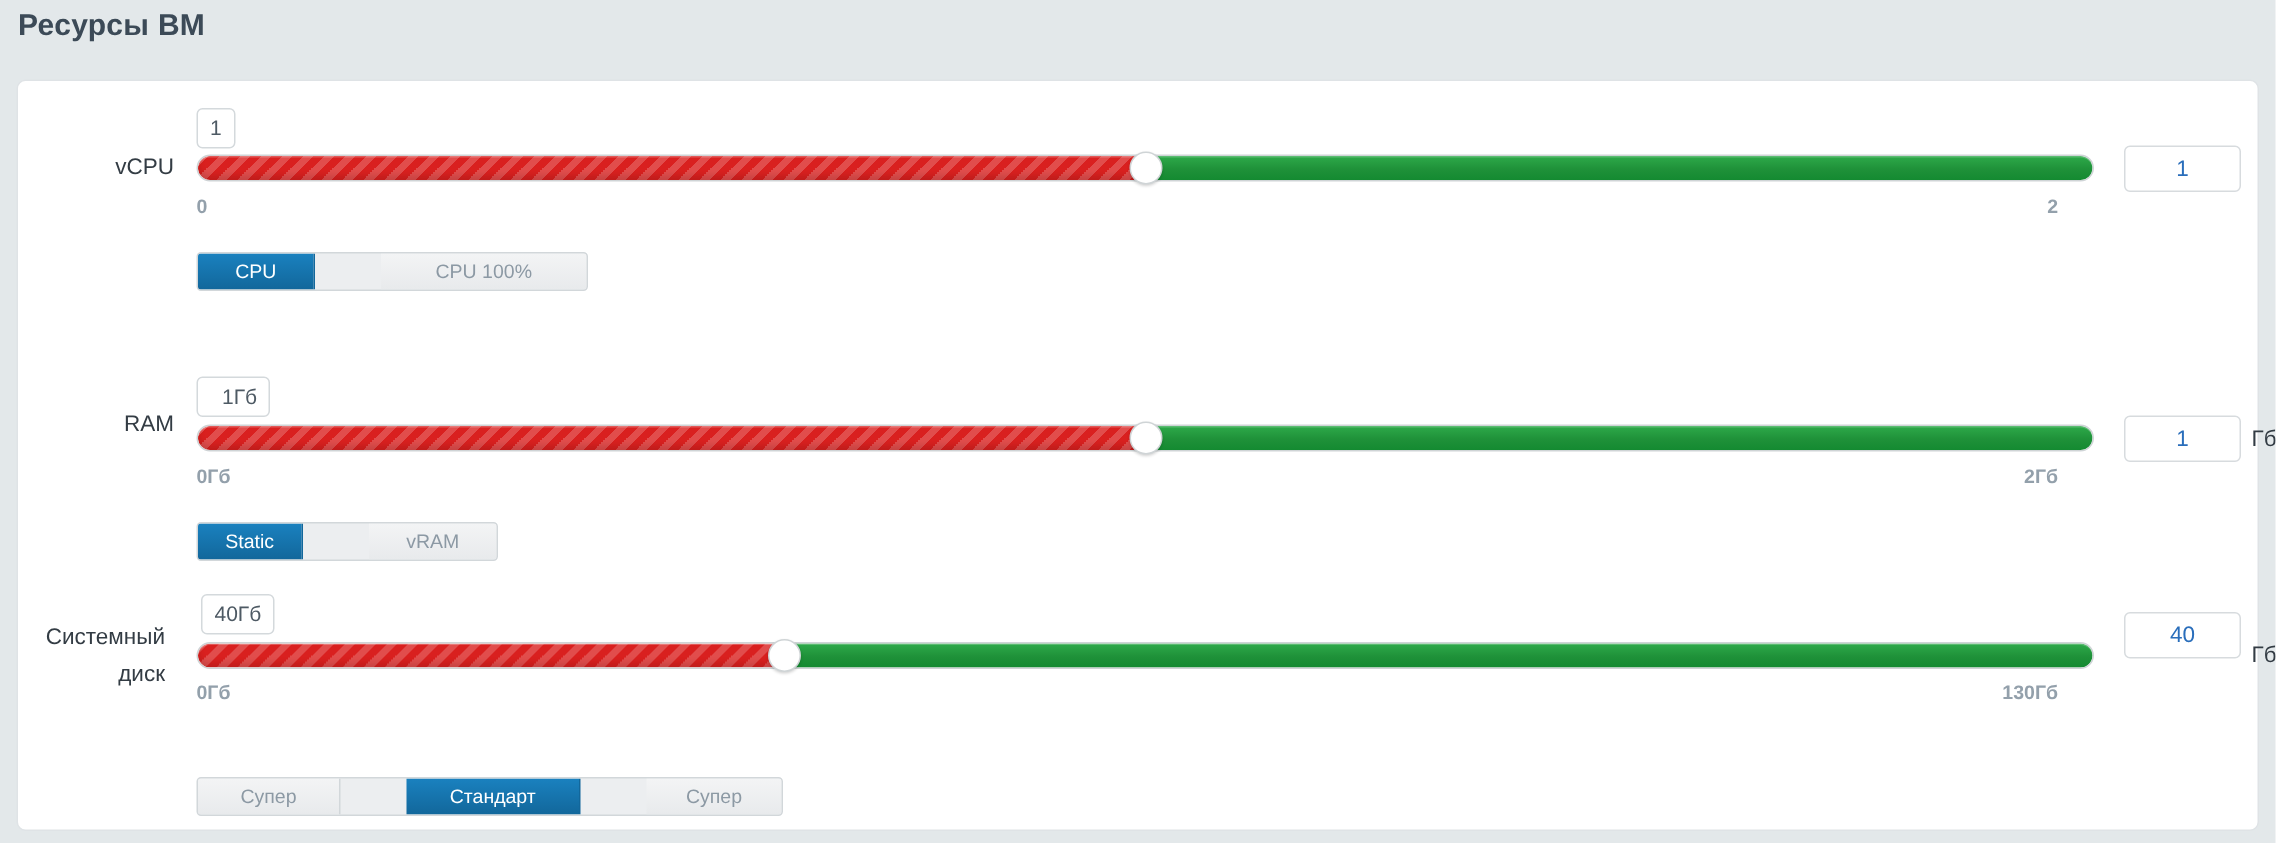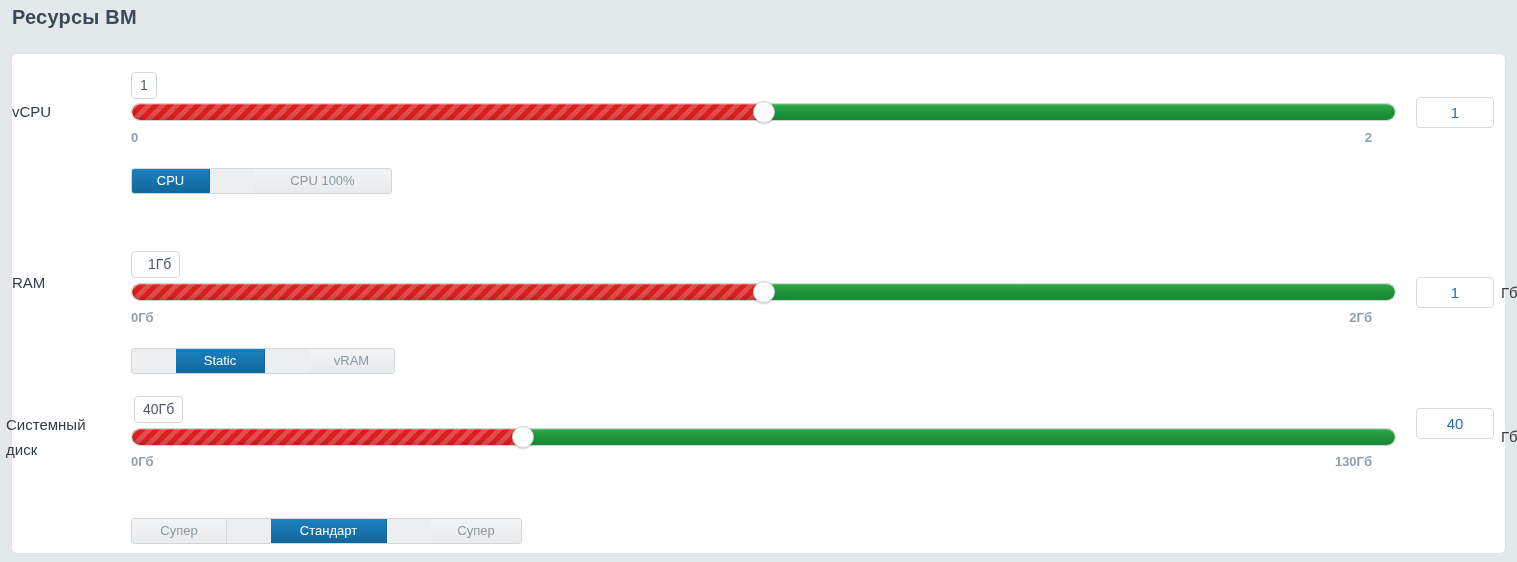--- a/index.html
+++ b/index.html
@@ -43,21 +43,21 @@
     position: absolute;
     left: 0;
     top: 0;
     width: 100%;
     height: 0;
   }
 
   .row-label {
     position: absolute;
     width: 104px;
-    text-align: left;
+    text-align: right;
     font-size: 15px;
     color: #333c44;
     line-height: 22px;
   }
 
   .slider-wrap {
     position: absolute;
     left: 119px;
     width: 1265px;
     height: 18px;
@@ -231,21 +231,21 @@
         <div class="slider-fill-red" style="width:50%;"></div>
         <div class="slider-fill-green" style="width:50%;"></div>
       </div>
       <div class="slider-handle" style="left:50%;"></div>
     </div>
     <div class="tick tick-min" style="left:119px; top:256px;">0Гб</div>
     <div class="tick tick-max" style="right:133px; top:256px;">2Гб</div>
     <input class="value-input" style="left: 1404px; top: 223px;" value="1">
     <div class="unit" style="left:1489px; top:223px;">Гб</div>
     <div class="btn-group" style="left:119px; top:294px;">
-      <button class="btn active" style="width:89px;margin-left:44px;">Static</button>
+      <button class="btn active" style="width:70px;">Static</button>
       <button class="btn" style="width:85px;">vRAM</button>
     </div>
   </div>
 
   <div class="row">
     <div class="tooltip-box" style="left:122px; top:342px;">40Гб</div>
     <div class="row-label" style="left:-6px; top:358px; line-height:25px;">Системный диск</div>
     <div class="slider-wrap" style="top:374px;">
       <div class="slider-track">
         <div class="slider-fill-red" style="width:31%;"></div>

